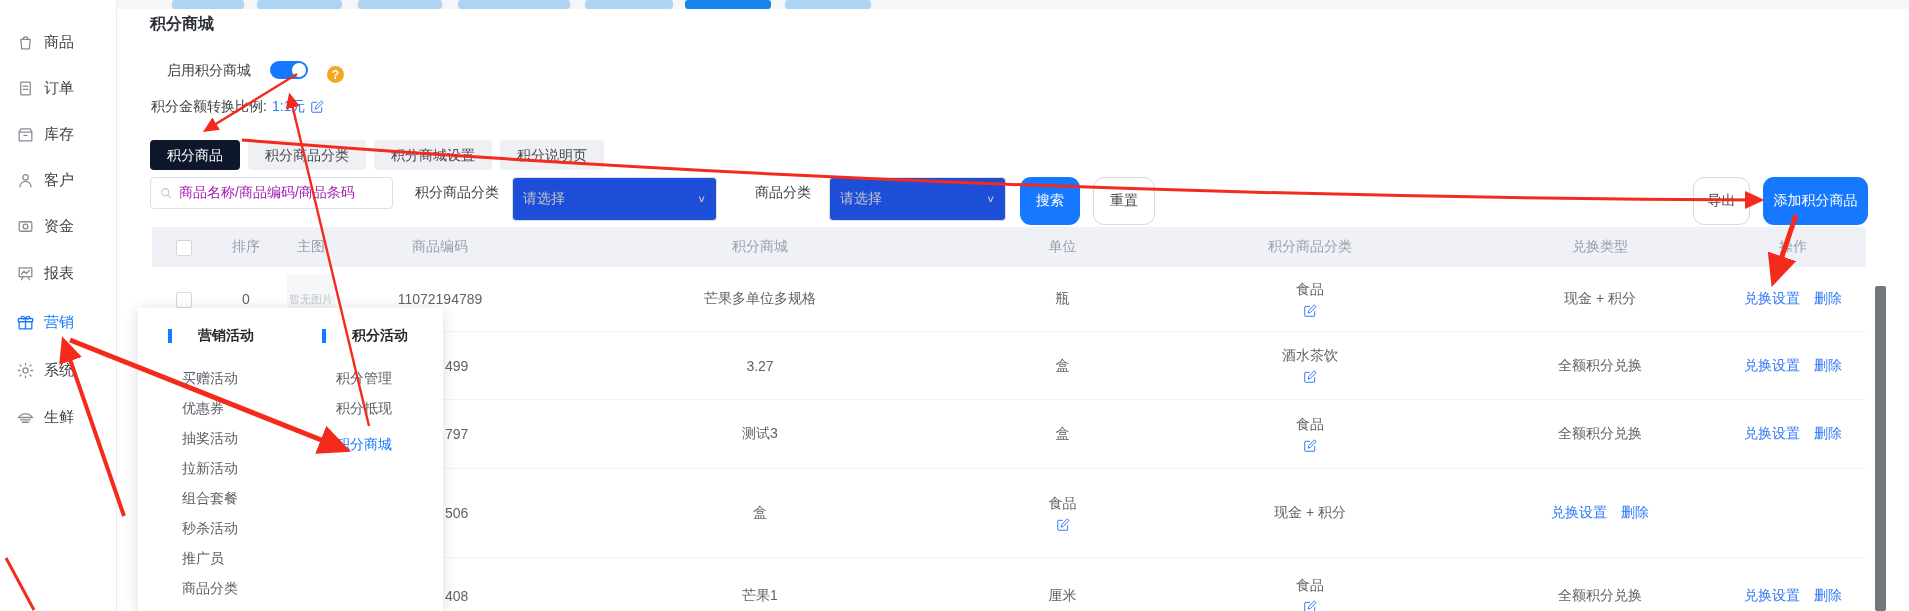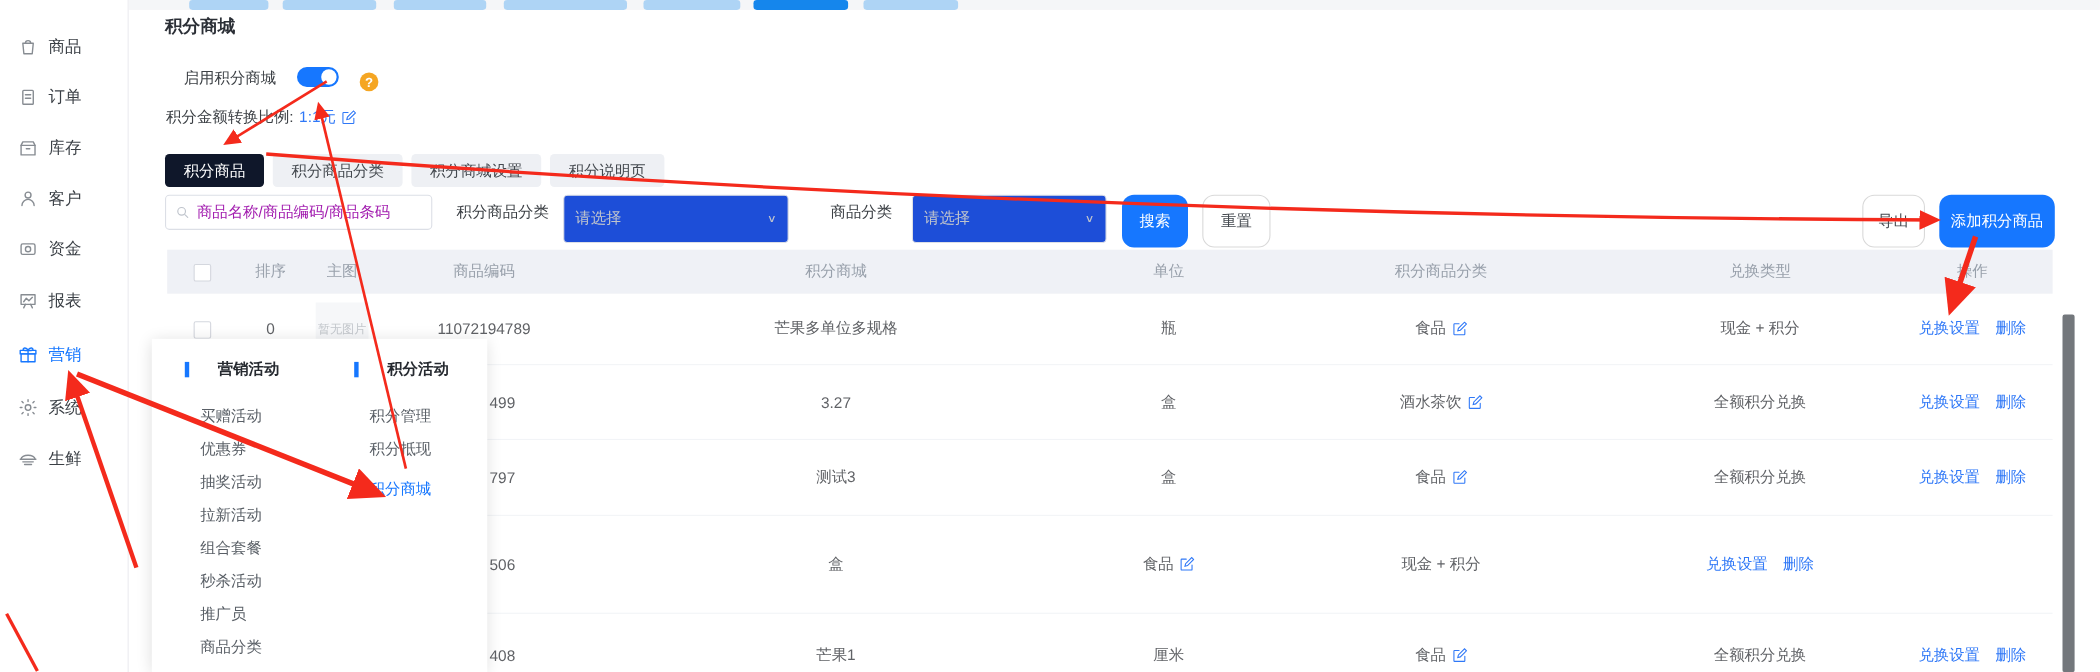--- a/index.html
+++ b/index.html
@@ -47,21 +47,21 @@
   
   .table{position:absolute;left:152px;top:227px;width:1714px;}
   .grid{display:grid;grid-template-columns:63px 62px 68px 190px 450px 155px 340px 240px 146px;align-items:center;}
   .thead{height:40px;background:#eff1f6;color:#98a0ab;}
   .trow{border-bottom:1px solid #f2f4f7;color:#606266;}
   .r1{height:64px}.r2{height:67px}.r3{height:68px}.r4{height:88px}.r5{height:75px}
   .cell{text-align:center;}
   .cb{width:14px;height:14px;border:1px solid #d4d7de;border-radius:2px;background:#fff;display:inline-block;vertical-align:middle;cursor:pointer;}
   .thumb{width:48px;height:48px;background:#f6f7f9;color:#c3c7cc;font-size:11px;display:flex;align-items:center;justify-content:center;margin:0 auto;}
   .code-part{text-align:left;padding-left:100px;}
-  .cat{display:inline-flex;align-items:center;gap:5px;justify-content:center;width:100%;}
+  .cat{display:inline-flex;align-items:center;gap:5px;justify-content:center;width:100%;flex-direction:column;}
   .ops{display:flex;justify-content:center;gap:14px;color:#2f78f7;}
   .ops span{cursor:pointer;}
   
   .flyout{position:absolute;left:138px;top:308px;width:305px;height:303px;background:#fff;z-index:6;
           box-shadow:0 2px 14px rgba(0,0,0,.14);}
   .fly-col{position:absolute;top:18px;}
   .fly-head{display:flex;align-items:center;gap:26px;color:#262a30;font-weight:700;height:20px;margin-bottom:24px;}
   .fly-mark{width:4px;height:14px;background:#1677ff;}
   .fly-item{height:20px;margin-bottom:10px;color:#595f66;cursor:pointer;padding-left:14px;white-space:nowrap;}
   .fly-item.active{color:#1677ff;}

